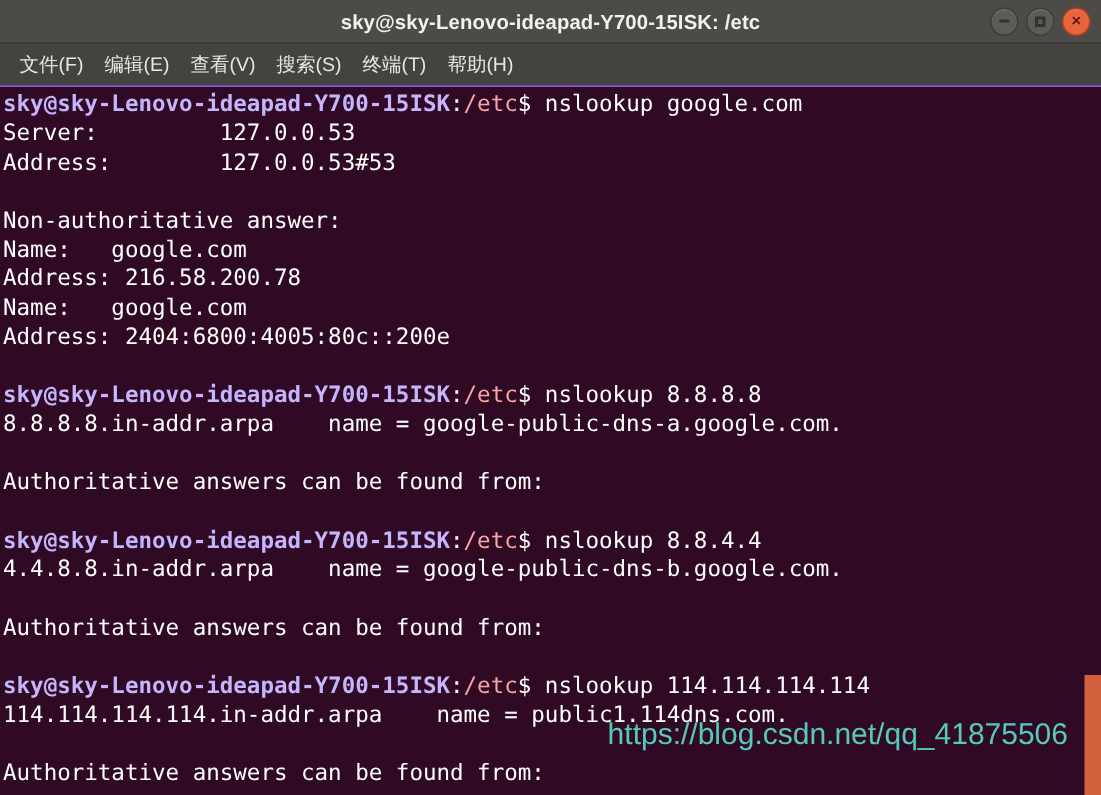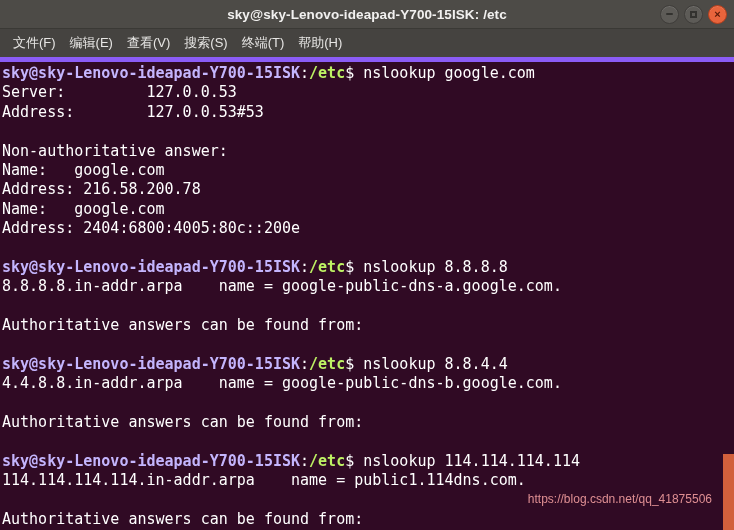--- a/index.html
+++ b/index.html
@@ -83,21 +83,21 @@
     box-sizing: border-box;
   }
 
   
   .menubar {
     height: 28px;
     background: #454340;
     display: flex;
     align-items: center;
     padding-left: 6px;
-    border-bottom: 5px solid #8b5cf6;
+    border-bottom: 1px solid #8b5cf6;
   }
   .menu-item {
     font-family: "Liberation Sans", sans-serif;
     font-size: 13px;
     color: #e7e6e4;
     padding: 3px 7px;
     white-space: nowrap;
     cursor: default;
   }
 
@@ -114,30 +114,30 @@
     font-family: "DejaVu Sans Mono", monospace;
     font-size: 15px;
     line-height: 19.4px;
     color: #ffffff;
     white-space: pre;
     padding-left: 1px;
     padding-top: 1px;
   }
   .line { height: 19.4px; white-space: pre; }
   .c-green  { color: #c4b5fd; font-weight: bold; }
-  .c-blue   { color: #bef264; font-weight: bold; }
+  .c-blue   { color: #fca5a5; font-weight: normal; }
   .c-white  { color: #ffffff; }
 
   .watermark {
     position: absolute;
     right: 22px;
     bottom: 30px;
     font-family: "Liberation Sans", sans-serif;
-    font-size: 12px;
-    color: #fca5a5;
+    font-size: 20px;
+    color: #5eead4;
     opacity: 0.85;
     white-space: nowrap;
     pointer-events: none;
   }
 
   .scrollbar-track {
     position: absolute;
     top: 0;
     right: 0;
     width: 11px;

